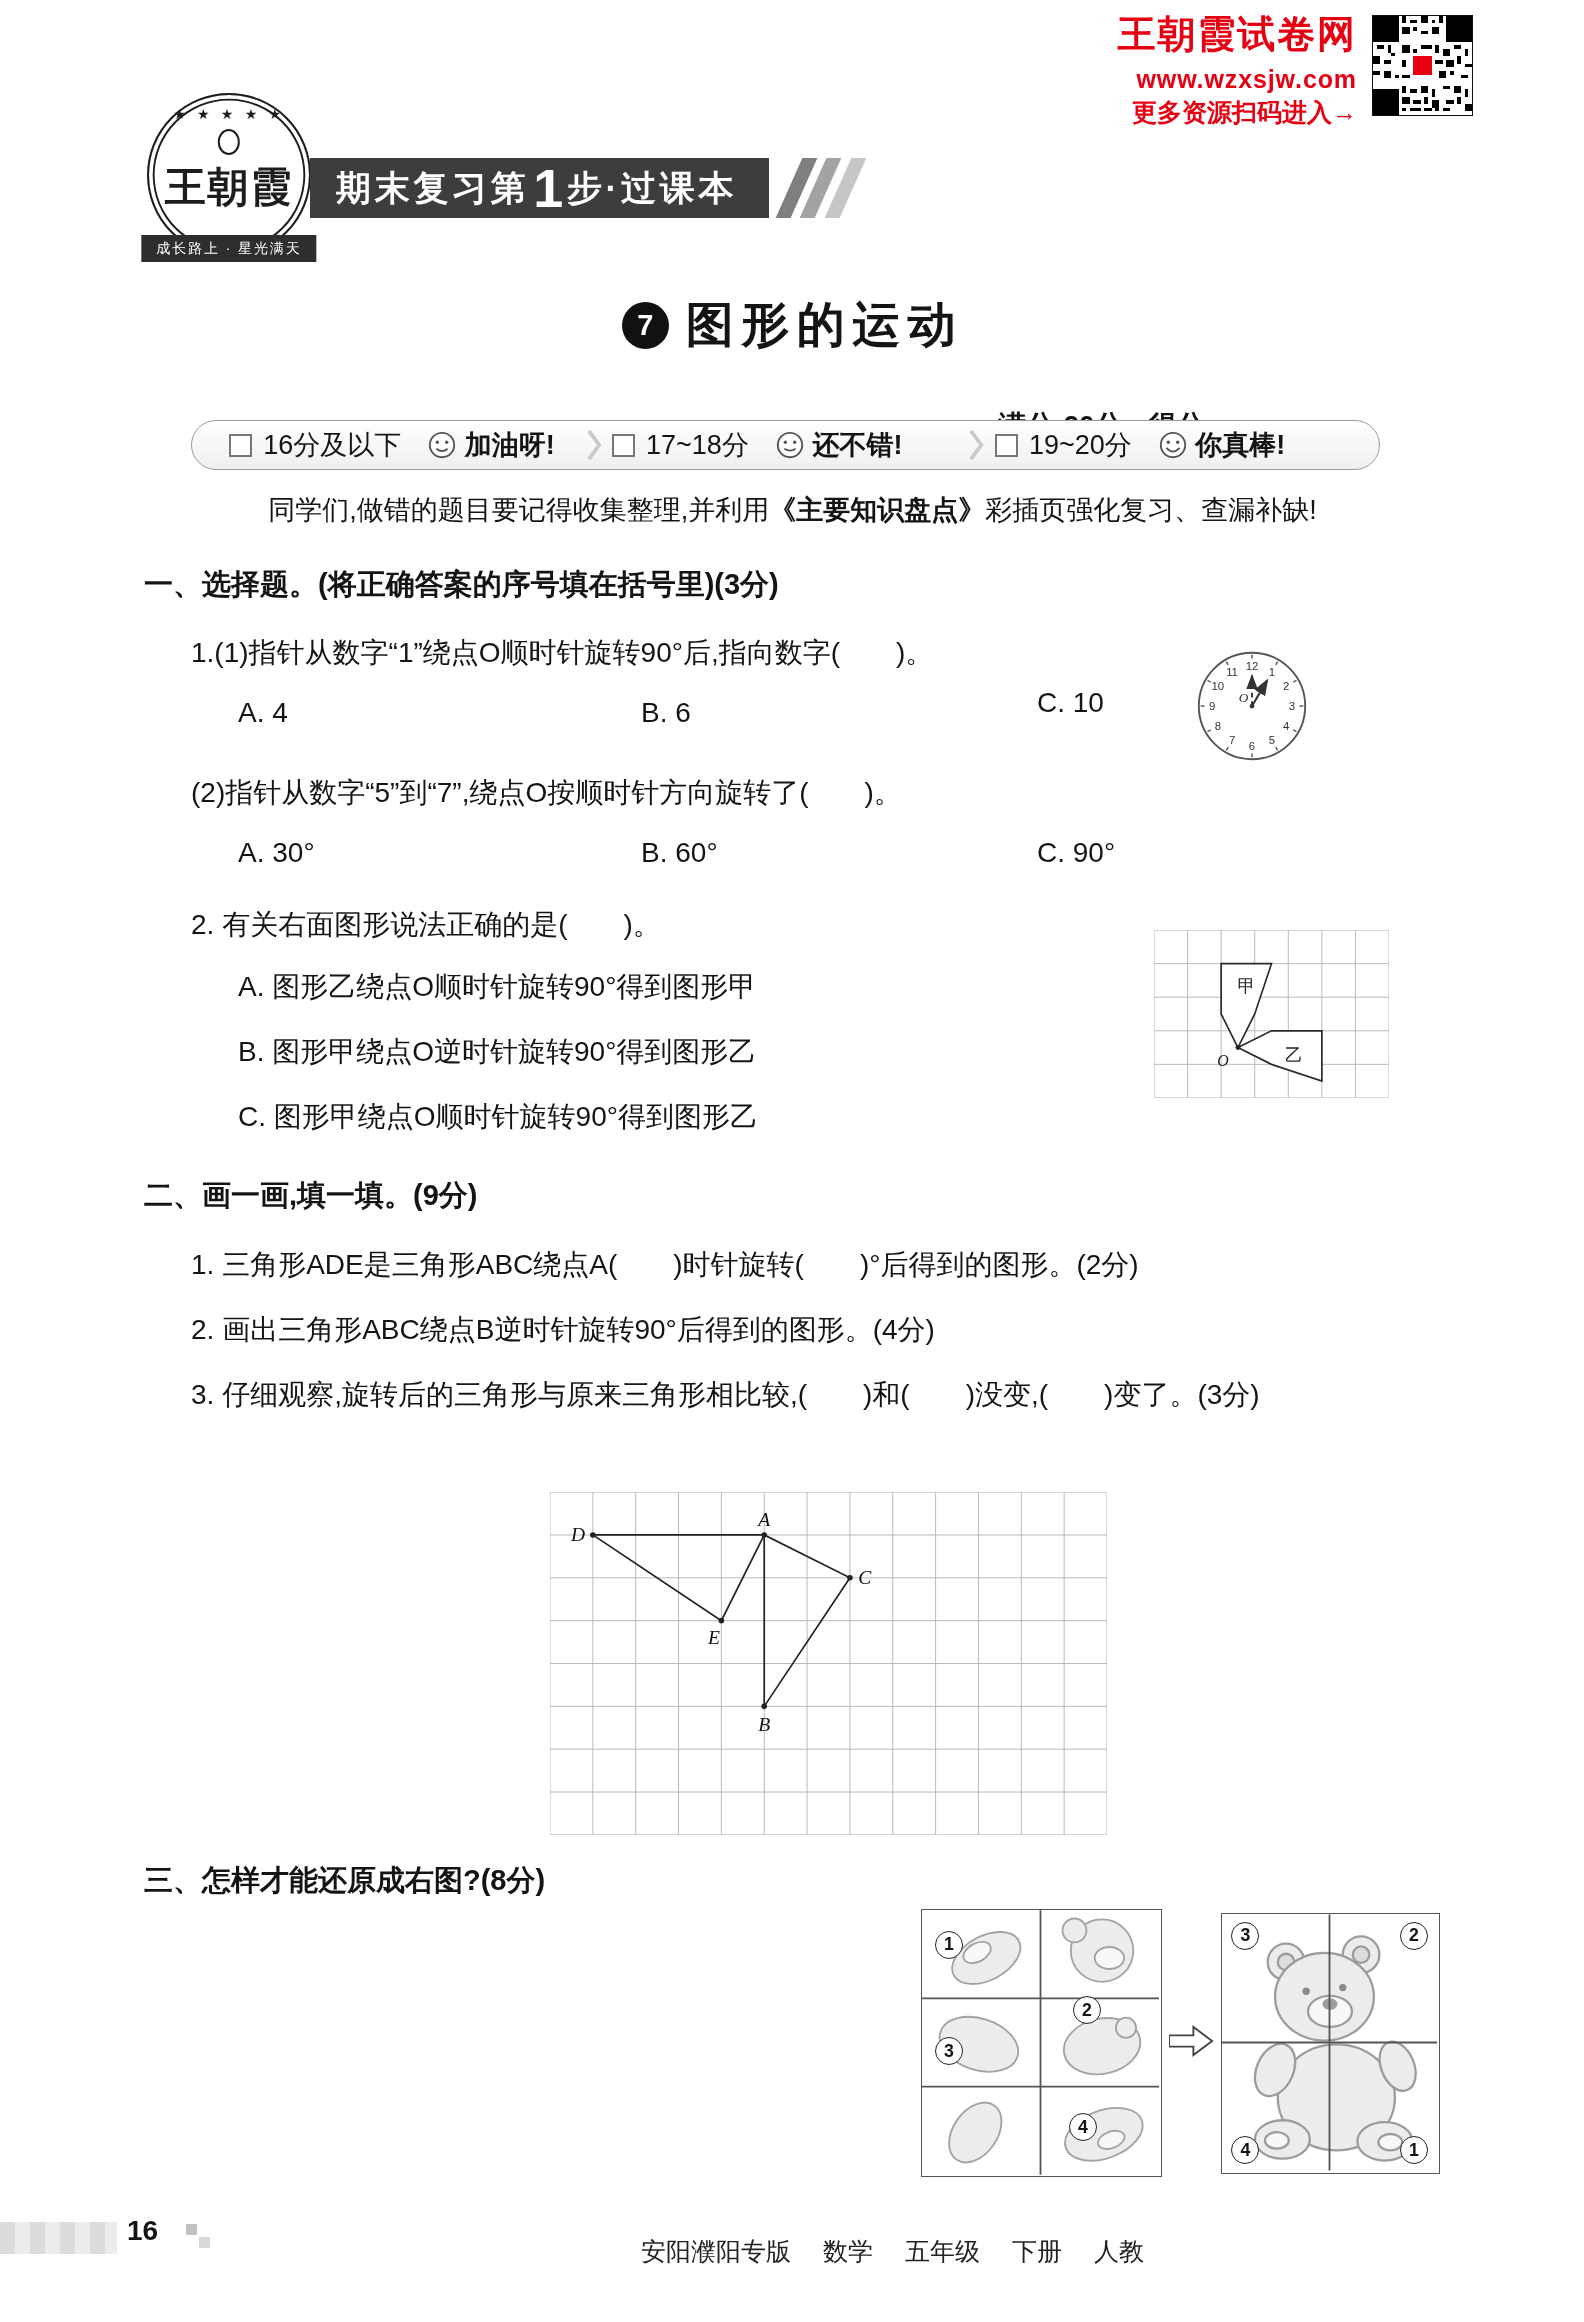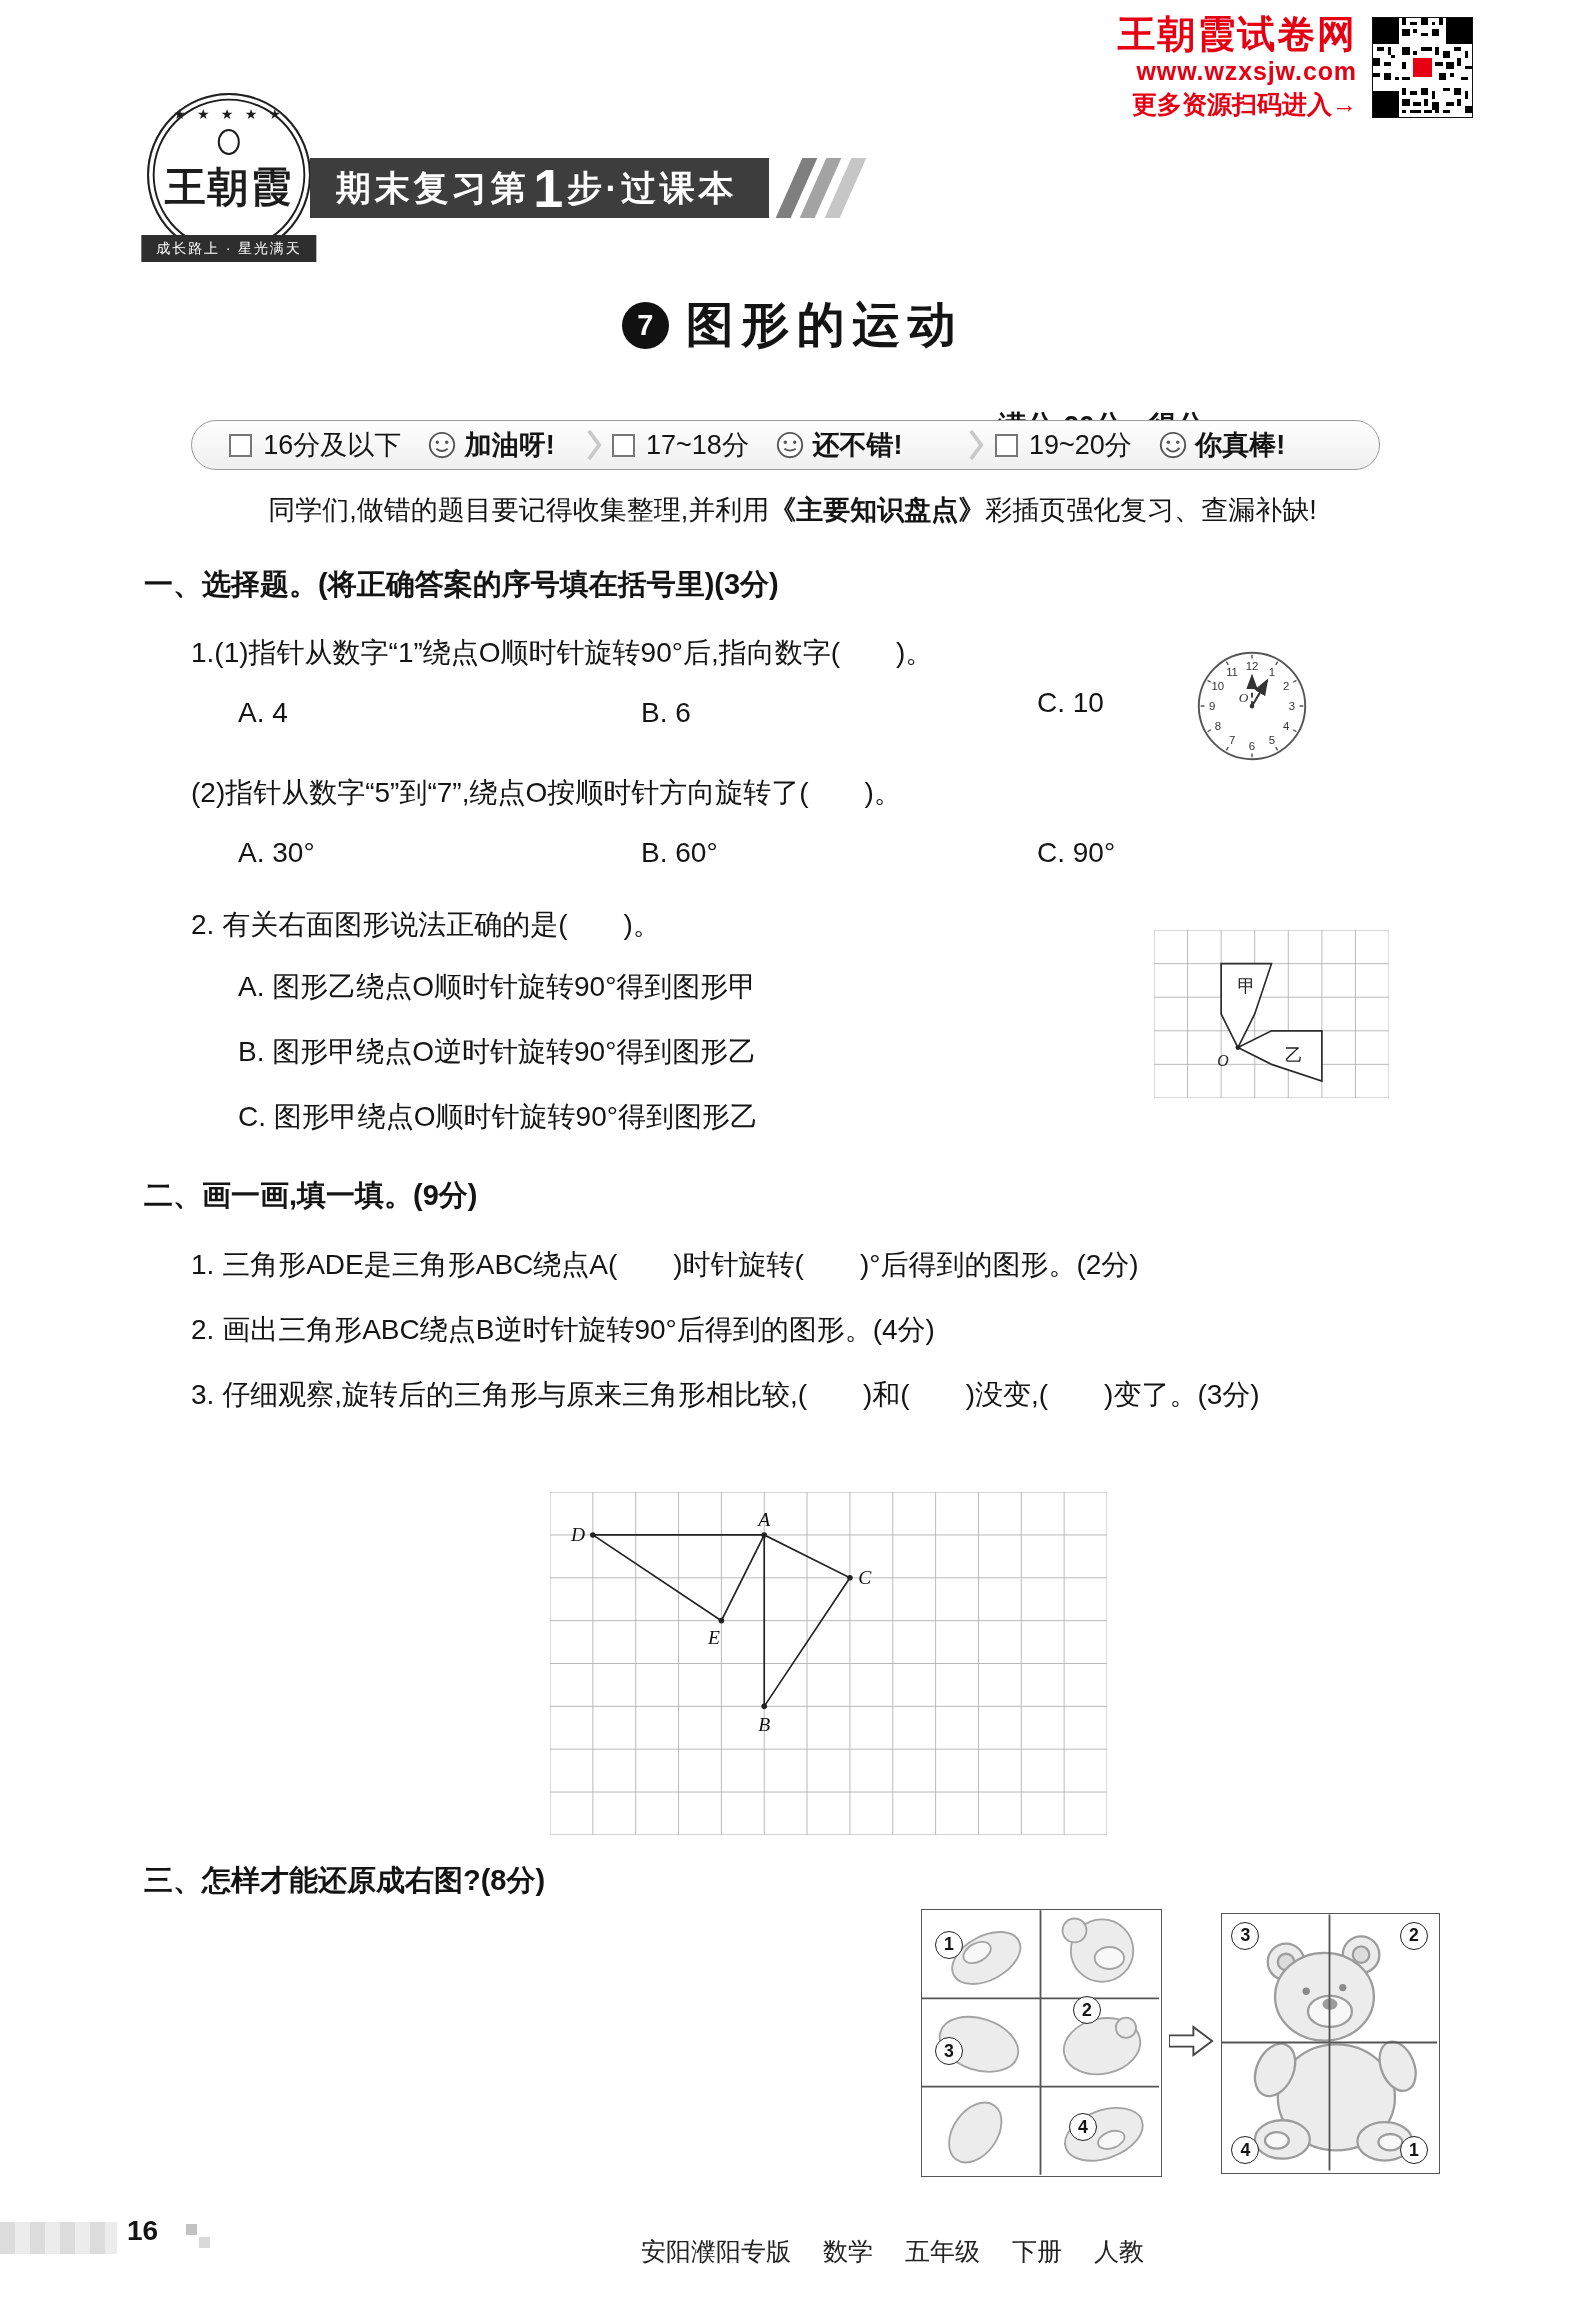--- a/index.html
+++ b/index.html
@@ -1,24 +1,24 @@
 <!DOCTYPE html>
 <html style="font-size:15px"><head>
 <meta charset="utf-8">
 <style>
   * { box-sizing: border-box; margin: 0; padding: 0; }
   :root { --red:#e60012; --ink:#141414; }
   body { background:#fff; font-family:"Liberation Sans","DejaVu Sans",sans-serif; color:var(--ink); }
   .page { position:relative; width:1585px; height:2322px; background:#fff; overflow:hidden; }
 
   
-  .brand { position:absolute; top:15px; right:112px; display:flex; gap:15px; align-items:center; }
+  .brand { position:absolute; top:15px; right:112px; display:flex; gap:15px; align-items:flex-start; }
   .brand-text { text-align:right; }
   .brand-title { font-size:38px; font-weight:bold; color:var(--red); letter-spacing:1.9px; line-height:1.05; }
-  .brand-url { font-size:25px; font-weight:bold; color:var(--red); letter-spacing:0.9px; margin-top:2px; }
+  .brand-url { font-size:25px; font-weight:bold; color:var(--red); letter-spacing:0.9px; margin-top:10px; }
   .brand-more { font-size:25px; font-weight:bold; color:var(--red); margin-top:1.9px; }
   .qr { width:101px; height:101px; border:1.9px solid #111; background:#fff; }
 
   
   .badge { position:absolute; left:131px; top:93px; width:196px; }
   .badge-circle { position:relative; width:164px; height:164px; margin:0 auto; border:2.8px solid #1d1d1d; border-radius:50%; background:#fff; box-shadow: inset 0 0 0 3.7px #fff, inset 0 0 0 5.6px #1d1d1d; }
   .badge-stars { position:absolute; top:11.2px; width:100%; text-align:center; font-size:14px; letter-spacing:3.7px; color:#1d1d1d; }
   .badge-crest { position:absolute; top:34px; left:50%; transform:translateX(-50%); width:22.4px; height:26px; border:2.3px solid #1d1d1d; border-radius:50%; }
   .badge-name { position:absolute; top:65px; width:100%; text-align:center; font-size:41px; font-weight:bold; letter-spacing:1.9px; color:#1d1d1d; }
   .badge-ribbon { position:absolute; left:50%; transform:translateX(-50%); top:142px; background:#2e2e2e; color:#fff; font-size:14px; letter-spacing:1.9px; padding:4.7px 15px; white-space:nowrap; }

